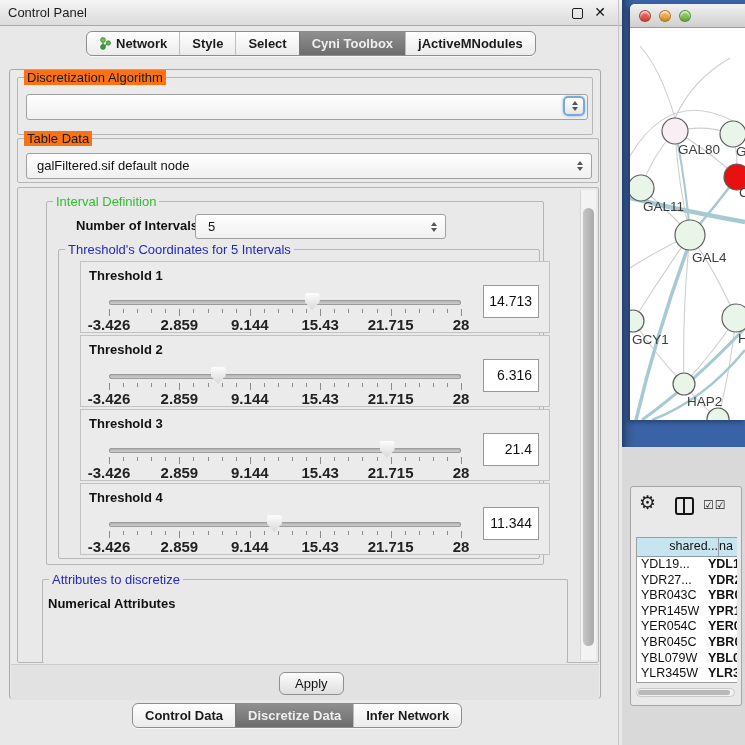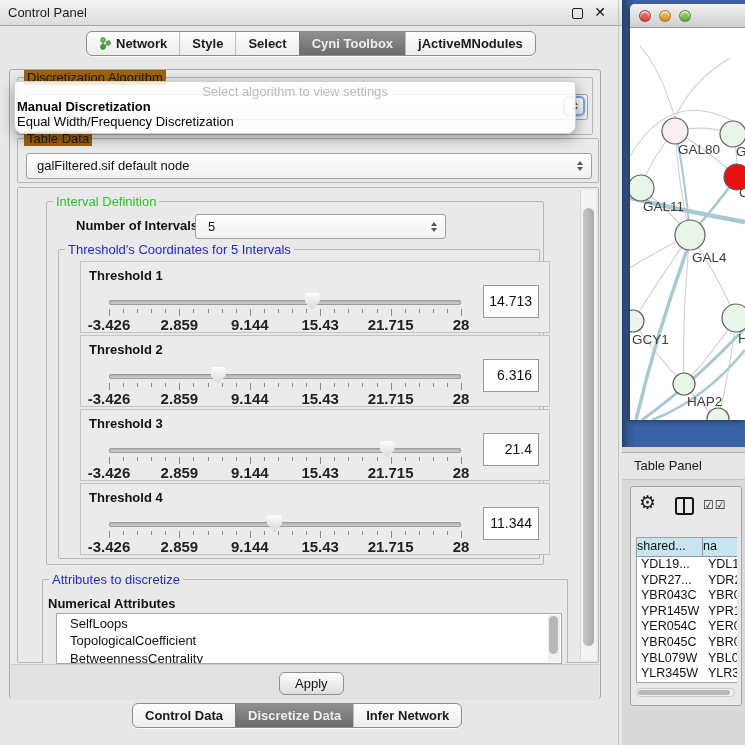--- a/index.html
+++ b/index.html
@@ -19,21 +19,21 @@
   .seg .s{padding:4px 12px;font-weight:700;color:#1a1a1a;border-left:1px solid #bdbdbd;
           display:flex;gap:5px;align-items:center;white-space:nowrap;}
   .seg .s:first-child{border-left:none;}
   .seg .s.sel{background:linear-gradient(#8f8f8f,#6d6d6d);color:#efefef;border-left-color:#777;}
   #topTabs{left:86px;top:31px;}
   #bottomTabs{left:132px;top:703px;}
   
   .outerbox{position:absolute;left:9px;top:69px;width:592px;height:630px;
             border:1px solid #a9a9a9;border-radius:3px;background:#eaeaea;box-sizing:border-box;}
   .group{position:absolute;border:1px solid #b6b6b6;border-radius:2px;box-sizing:border-box;}
-  .gtitle{position:absolute;top:-8px;left:6px;background:#a16207;padding:0 3px;white-space:nowrap;}
+  .gtitle{position:absolute;top:-8px;left:6px;background:#f97316;padding:0 3px;white-space:nowrap;}
   
   .combo{position:absolute;background:linear-gradient(#ffffff,#f0f0f0);border:1px solid #a0a0a0;border-radius:3px;
          box-sizing:border-box;height:26px;line-height:24px;padding-left:10px;color:#111;}
   .spin{position:absolute;right:8px;top:50%;transform:translateY(-50%);display:flex;flex-direction:column;gap:2px;}
   .spin .up{width:0;height:0;border-left:3.5px solid transparent;border-right:3.5px solid transparent;border-bottom:4.5px solid #555;}
   .spin .dn{width:0;height:0;border-left:3.5px solid transparent;border-right:3.5px solid transparent;border-top:4.5px solid #555;}
   .spinbtn{position:absolute;right:2px;top:1px;width:22px;height:20px;border:2px solid #76a9dc;border-radius:5px;
            background:linear-gradient(#ffffff,#e6e6e6);box-shadow:0 0 3px #8cb6e0;box-sizing:border-box;}
   .spinbtn .spin{right:5px;}
   
@@ -92,25 +92,25 @@
   .tp-box{position:absolute;left:630px;top:486px;width:112px;height:220px;background:#e9e9e9;
           border:1px solid #a5a5a5;border-radius:3px;box-sizing:border-box;}
   .gear{position:absolute;left:8px;top:6px;font-size:19px;color:#1c1c1c;line-height:20px;}
   .spliticon{position:absolute;left:44px;top:10px;width:15px;height:14px;border:2px solid #151515;border-radius:3px;}
   .spliticon::after{content:"";position:absolute;left:6px;top:0;width:2px;height:14px;background:#151515;}
   .checks{position:absolute;left:72px;top:11px;font-size:12px;color:#222;letter-spacing:1px;}
   .tp-table{position:absolute;left:5px;top:50px;width:101px;height:146px;background:#fff;
             border:1px solid #9f9f9f;border-right:none;box-sizing:border-box;overflow:hidden;}
   .tp-hrow{display:flex;height:18px;border-bottom:1px solid #8d9aa6;}
   .tp-hcell{background:#c7e4f1;box-sizing:border-box;font-size:12.5px;line-height:17px;color:#111;}
-  .tp-hcell.c1{width:66px;text-align:left;border-right:1px solid #8d9aa6;}
+  .tp-hcell.c1{width:82px;text-align:right;border-right:1px solid #8d9aa6;}
   .tp-hcell.c2{flex:1;text-align:left;padding-right:2px;}
   .tp-row{display:flex;height:15.6px;font-size:12.5px;line-height:15.5px;color:#111;}
   .tp-cell.c1{width:66px;padding-left:4px;box-sizing:border-box;white-space:nowrap;overflow:hidden;}
-  .tp-cell.c2{flex:1;padding-left:5px;white-space:nowrap;overflow:hidden;}
+  .tp-cell.c2{flex:1;padding-left:5px;white-space:nowrap;overflow:hidden;font-weight:bold;}
   .tp-hscroll{position:absolute;left:5px;bottom:8px;width:99px;height:9px;background:#f0f0f0;
               border:1px solid #c9c9c9;border-radius:5px;box-sizing:border-box;}
   .tp-hthumb{position:absolute;left:1px;top:1px;width:92px;height:5px;background:#b9b9b9;border-radius:3px;}
   .net-tab-icon{display:inline-block;}
 </style>
 </head>
 <body>
 
 <div class="root">
 
@@ -344,30 +344,20 @@
             <span class="tlabel" style="left: 380px;">28</span>
             <div class="th-thumb" style="left: 185.938px;"></div>
             <div class="th-value">11.344</div>
           </div>
         </div>
 
       <div class="group" id="attrGroup" style="left:24px;top:391px;width:526px;height:84px;background:#e9e9e9;border-bottom:none;">
         <span class="gtitle blue" style="background:#e9e9e9;">Attributes to discretize</span>
       </div>
       <span class="boldlabel" style="left:30px;top:408px;">Numerical Attributes</span>
-      <div class="listbox" style="left:38px;top:425px;width:506px;height:51px;">
-        <ul id="attrList">
-            <li>SelfLoops</li>
-            <li>TopologicalCoefficient</li>
-            <li>BetweennessCentrality</li>
-          </ul>
-        <div class="list-vscroll" style="height:47px;">
-          <div class="list-vthumb"></div>
-        </div>
-      </div>
     </div>
 
     <div class="bstrip" style="left:1px;top:594px;width:588px;">
       <span class="btn" id="applyBtn">Apply</span>
     </div>
   </div>
 
   <div class="seg" id="bottomTabs">
       <span class="s">
         <span>Control Data</span>
@@ -430,23 +420,20 @@
           <text x="2" y="316" font-size="13.5" fill="#3d3d3d">GCY1</text>
           <circle cx="106" cy="290" r="14" fill="#eaf5ea" stroke="#5f5f5f" stroke-width="1.2"></circle>
           <text x="108" y="315" font-size="13.5" fill="#3d3d3d">H</text>
           <circle cx="54" cy="356" r="11" fill="#eaf5ea" stroke="#5f5f5f" stroke-width="1.2"></circle>
           <text x="57" y="378" font-size="13.5" fill="#3d3d3d">HAP2</text>
           <circle cx="88" cy="391" r="11" fill="#eaf5ea" stroke="#5f5f5f" stroke-width="1.2"></circle>
         </svg>
     </div>
   </div>
 
-  <div class="tp-titlebar">
-    <span>Table Panel</span>
-  </div>
 
   <div class="tp-box">
     <span class="gear">⚙</span>
     <span class="spliticon"></span>
     <span class="checks">☑☑</span>
     <div class="tp-table" id="tpTable">
         <div class="tp-hrow">
           <div class="tp-hcell c1">shared...</div>
           <div class="tp-hcell c2">na</div>
         </div>
@@ -485,18 +472,13 @@
         <div class="tp-row">
           <div class="tp-cell c1">YIL052C</div>
           <div class="tp-cell c2">YIL0</div>
         </div>
       </div>
     <div class="tp-hscroll">
       <div class="tp-hthumb"></div>
     </div>
   </div>
 
-<div class="popup">
-      <div class="ph">Select algorithm to view settings</div>
-      <div class="opt b">Manual Discretization</div>
-      <div class="opt">Equal Width/Frequency Discretization</div>
-    </div>
   </div>
 
 </body></html>

